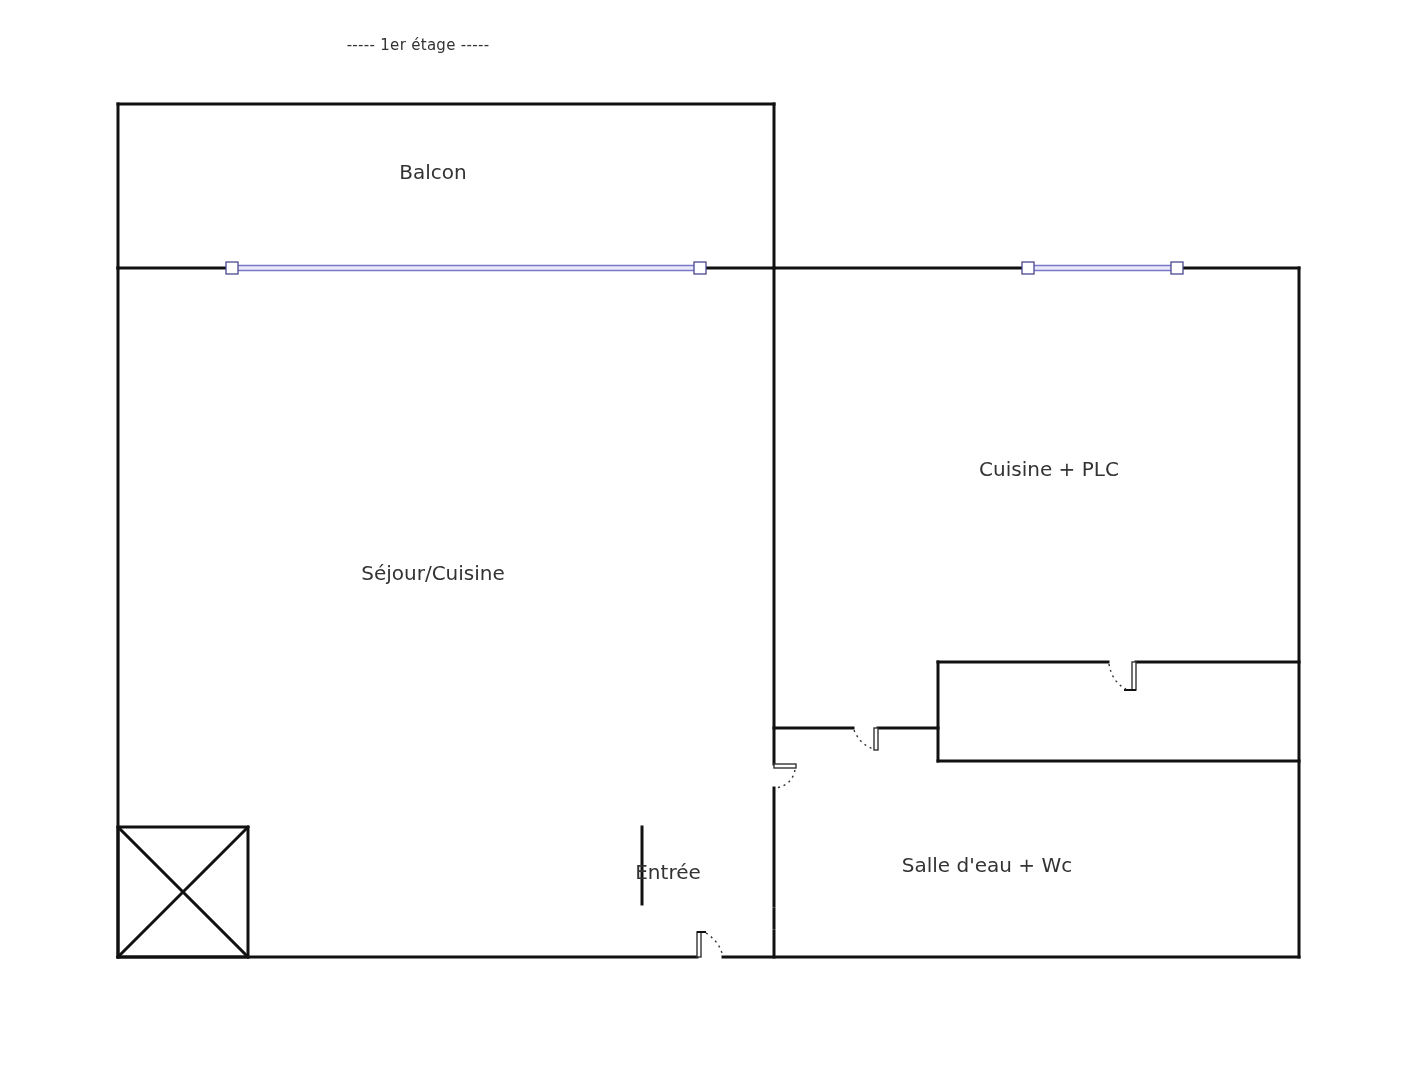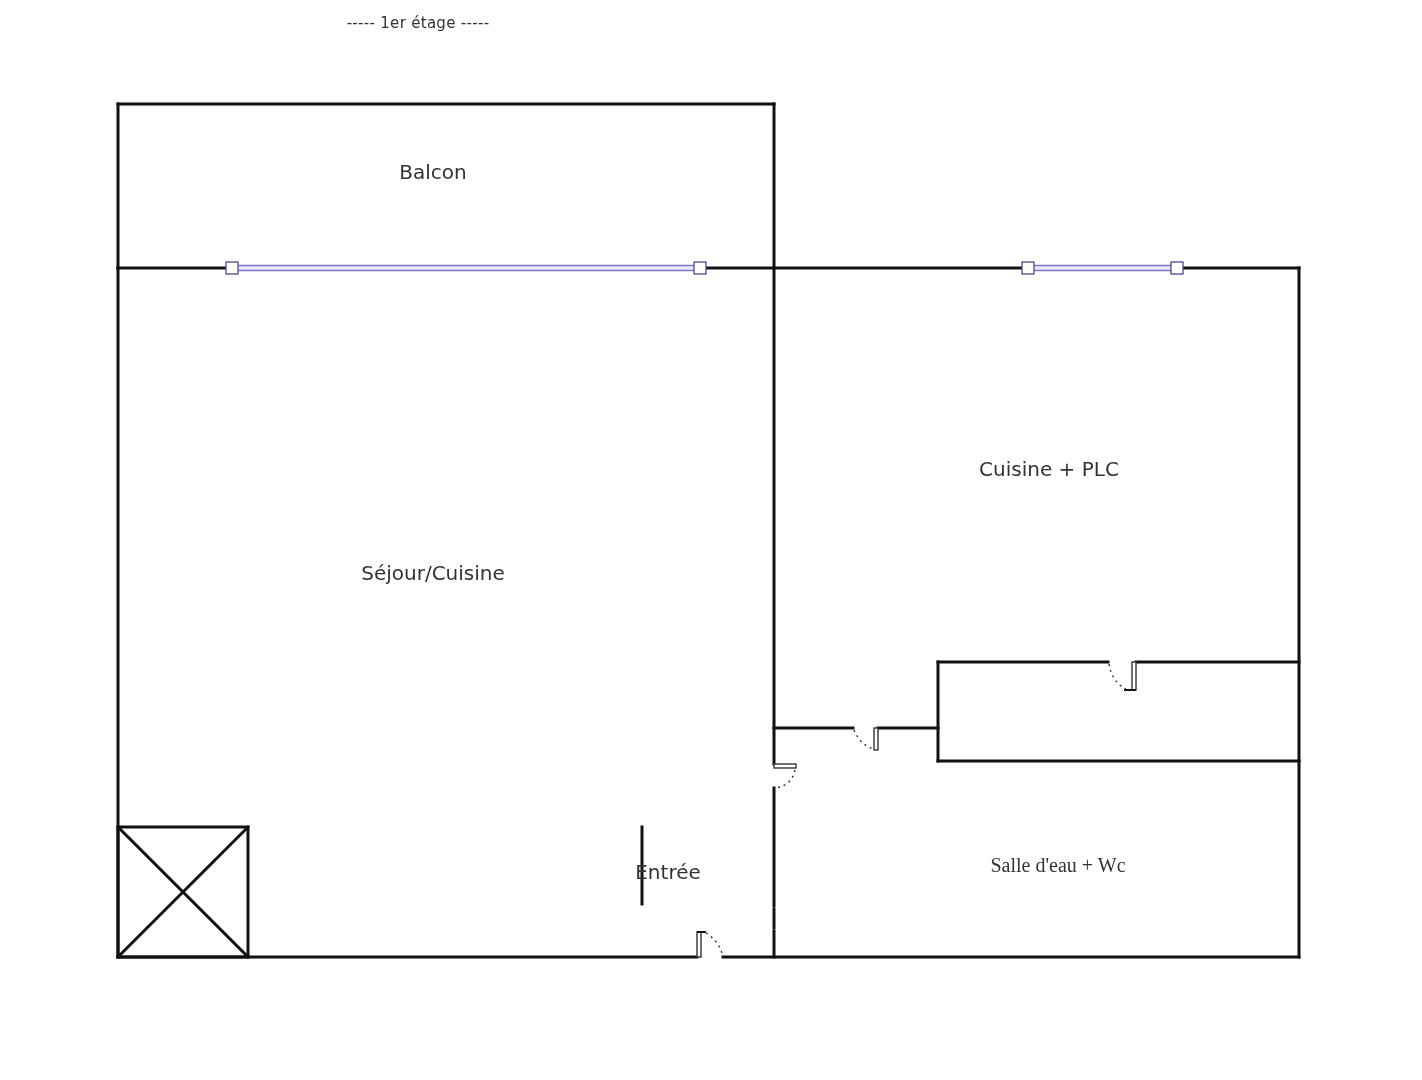--- a/index.html
+++ b/index.html
@@ -96,19 +96,19 @@
     <path class="door-swing" d="M1109 664 Q1112 682 1126 689"></path>
   </g>
 
   <g>
     <rect class="wall" x="118" y="827" width="130" height="130"></rect>
     <line class="wall" x1="118" y1="827" x2="248" y2="957"></line>
     <line class="wall" x1="248" y1="827" x2="118" y2="957"></line>
   </g>
 </svg>
 
-<div class="title" style="left:418px; top:23px;text-align:right;">-----  1er étage  -----</div>
+<div class="title" style="left:418px; top:45px;text-align:right;">-----  1er étage  -----</div>
 
 <div class="label" style="left:433px; top:172px;">Balcon</div>
 <div class="label" style="left:433px; top:573px;">Séjour/Cuisine</div>
 <div class="label" style="left:1049px; top:469px;">Cuisine + PLC</div>
 <div class="label" style="left:668px; top:872px;">Entrée</div>
-<div class="label" style="left:1058px; top:865px;font-family:Liberation Serif, serif;">Salle d'eau + Wc</div>
+<div class="label" style="left:987px; top:865px;">Salle d'eau + Wc</div>
 
 </body></html>

